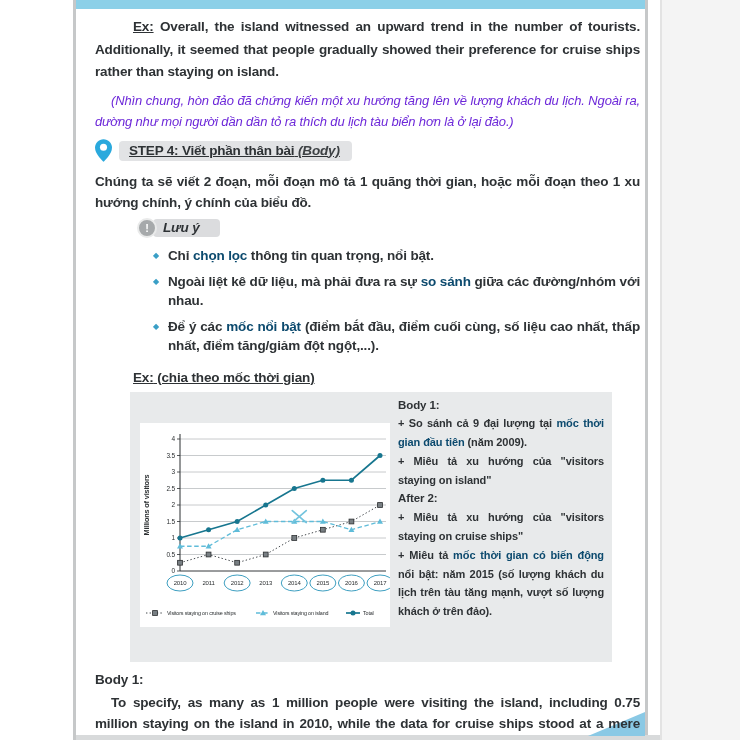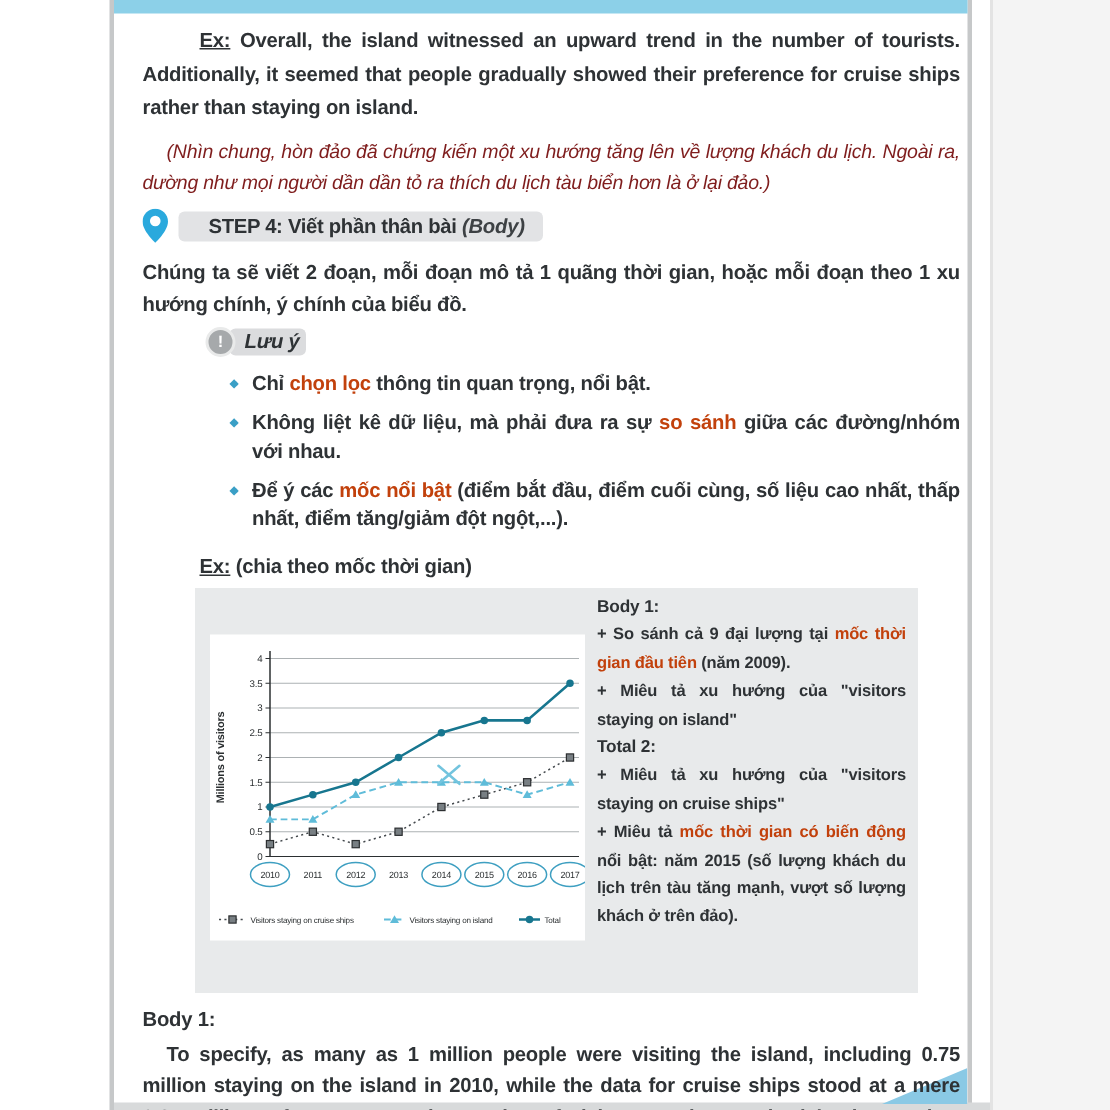--- a/index.html
+++ b/index.html
@@ -11,40 +11,40 @@
   }
   .edge-left{position:absolute;left:73px;top:0;width:3px;height:740px;background:#c6c8c9;}
   .edge-right{position:absolute;left:645px;top:0;width:3px;height:740px;background:#c6c8c9;}
   .right-shade{position:absolute;left:660px;top:0;width:80px;height:740px;background:#f4f4f4;border-left:2px solid #e3e3e3;}
   .top-bar{position:absolute;left:76px;top:0;width:569px;height:9px;background:#8cd0e8;}
   .bottom-strip{position:absolute;left:76px;top:735px;width:584px;height:5px;background:#d8dadb;}
   .corner-swoosh{position:absolute;left:588px;top:712px;width:57px;height:24px;background:#8ac9e5;
     clip-path:polygon(0 100%,100% 0,100% 100%);}
   .content{position:absolute;left:95px;top:16px;width:545px;}
   .para{margin:0;font-size:13.5px;line-height:22.5px;text-align:justify;font-weight:600;}
-  .translation{margin-top:6px;font-style:italic;font-weight:normal;color:#7f1d1d;line-height:21px;font-size:13px;text-indent:16px;}
+  .translation{margin-top:6px;font-style:italic;font-weight:normal;color:#6d28d9;line-height:21px;font-size:13px;text-indent:16px;}
   .seg-exlabel{font-weight:bold;text-decoration:underline;padding-left:38px;}
-  .seg-blue{color:#c2410c;}
+  .seg-blue{color:#0c4a6e;}
   .seg-bold{font-weight:bold;}
   .step-row{margin-top:7px;display:flex;align-items:center;height:24px;}
   .pin{width:17px;height:23px;margin-right:7px;flex:0 0 auto;display:block;}
-  .step-bar{display:inline-block;background:#e2e3e5;border-radius:4px;padding:2px 12px 3px 20px;font-size:13.5px;}
+  .step-bar{display:inline-block;background:#e2e3e5;border-radius:4px;padding:2px 12px 3px 10px;font-size:13.5px;text-decoration:underline;}
   .step-bar b{letter-spacing:-0.2px;}
   .step-suffix{font-weight:bold;font-style:italic;color:#3d4144;}
   .step-desc{margin-top:8px;line-height:21px;}
   .note-row{margin-top:4px;margin-left:42px;display:flex;align-items:center;height:22px;}
   .note-circle{width:16px;height:16px;border-radius:50%;background:#a6a9ab;color:#fff;font-weight:bold;
     font-size:11px;display:flex;align-items:center;justify-content:center;border:2px solid #e9eaea;z-index:2;}
-  .note-badge-label{display:inline-block;background:#dbdcde;border-radius:4px;padding:1px 4px 2px 10px;
+  .note-badge-label{display:inline-block;background:#dbdcde;border-radius:4px;padding:1px 20px 2px 10px;
     margin-left:-4px;font-weight:bold;font-style:italic;font-size:13.5px;}
   .bullets{list-style:none;margin:7px 0 0;padding:0 0 0 58px;}
   .bullets li{display:flex;margin-bottom:7px;font-size:13.5px;line-height:19px;font-weight:600;}
   .diamond{color:#3a9fc6;font-size:8px;line-height:19px;margin-right:9px;flex:0 0 auto;}
   .btext{text-align:justify;}
-  .ex2{margin-top:14px;line-height:18px;font-weight:600;}
+  .ex2{margin-top:14px;line-height:18px;font-weight:600;text-decoration:underline;}
   .panel{margin-top:5px;margin-left:35px;width:482px;height:270px;background:#e8eaeb;
     display:flex;box-sizing:border-box;padding:4px 8px 0 10px;}
   .chart-box{background:#ffffff;width:250px;height:204px;margin-top:27px;flex:0 0 auto;}
   svg text{font-family:"Liberation Sans","DejaVu Sans",sans-serif;}
   .body-notes{margin-left:8px;width:212px;font-size:11px;line-height:18.8px;letter-spacing:-0.1px;}
   .note-line{text-align:justify;font-weight:600;}
   .note-line.nh{font-weight:bold;font-size:11.5px;}
   .body1-head{margin-top:8px;font-weight:bold;font-size:13.5px;line-height:19px;text-align:left;}
   .body1-text{margin-top:3px;line-height:21px;text-indent:16px;}
 </style>
@@ -82,21 +82,21 @@
       <span class="note-badge-label">Lưu ý</span>
     </div>
 
     <ul class="bullets">
         <li>
           <span class="diamond">◆</span>
           <span class="btext"><span>Chỉ </span><span class="seg-blue">chọn lọc</span><span> thông tin quan trọng, nổi bật.</span></span>
         </li>
         <li>
           <span class="diamond">◆</span>
-          <span class="btext"><span>Không liệt kê dữ liệu, mà phải đưa ra sự </span><span class="seg-blue">so sánh</span><span> giữa các đường/nhóm với nhau.</span></span>
+          <span class="btext"><span>Ngoài liệt kê dữ liệu, mà phải đưa ra sự </span><span class="seg-blue">so sánh</span><span> giữa các đường/nhóm với nhau.</span></span>
         </li>
         <li>
           <span class="diamond">◆</span>
           <span class="btext"><span>Để ý các </span><span class="seg-blue">mốc nổi bật</span><span> (điểm bắt đầu, điểm cuối cùng, số liệu cao nhất, thấp nhất, điểm tăng/giảm đột ngột,...).</span></span>
         </li>
       </ul>
 
     <p class="para ex2"><span class="seg-exlabel">Ex:</span><span> (chia theo mốc thời gian)</span></p>
 
     <div class="panel">
@@ -183,21 +183,21 @@
             <text x="133" y="192.2" font-size="5.4" fill="#2b2f31">Visitors staying on island</text>
             <line x1="206" y1="190" x2="220" y2="190" stroke="#17768f" stroke-width="1.7"></line>
             <circle cx="213" cy="190" r="2.5" fill="#17768f"></circle>
             <text x="223" y="192.2" font-size="5.4" fill="#2b2f31">Total</text>
           </svg>
       </div>
       <div class="body-notes">
           <div class="note-line nh"><span>Body 1:</span></div>
           <div class="note-line"><span>+ So sánh cả 9 đại lượng tại </span><span class="seg-blue">mốc thời gian đầu tiên</span><span> (năm 2009).</span></div>
           <div class="note-line"><span>+ Miêu tả xu hướng của </span><span class="seg-bold">"visitors staying on island"</span></div>
-          <div class="note-line nh"><span>Total 2:</span></div>
+          <div class="note-line nh"><span>After 2:</span></div>
           <div class="note-line"><span>+ Miêu tả xu hướng của </span><span class="seg-bold">"visitors staying on cruise ships"</span></div>
           <div class="note-line"><span>+ Miêu tả </span><span class="seg-blue">mốc thời gian có biến động</span><span> nổi bật: năm 2015 (số lượng khách du lịch trên tàu tăng mạnh, vượt số lượng khách ở trên đảo).</span></div>
         </div>
     </div>
 
     <p class="para body1-head">Body 1:</p>
     <p class="para body1-text">To specify, as many as 1 million people were visiting the island, including 0.75 million staying on the island in 2010, while the data for cruise ships stood at a mere 0.25 million. After one year, the number of visitors staying on the island started to increase steadily and reached the highest point at 1.5 million in 2013 and again, in 2017.</p>
 
   </div>
 </div>

